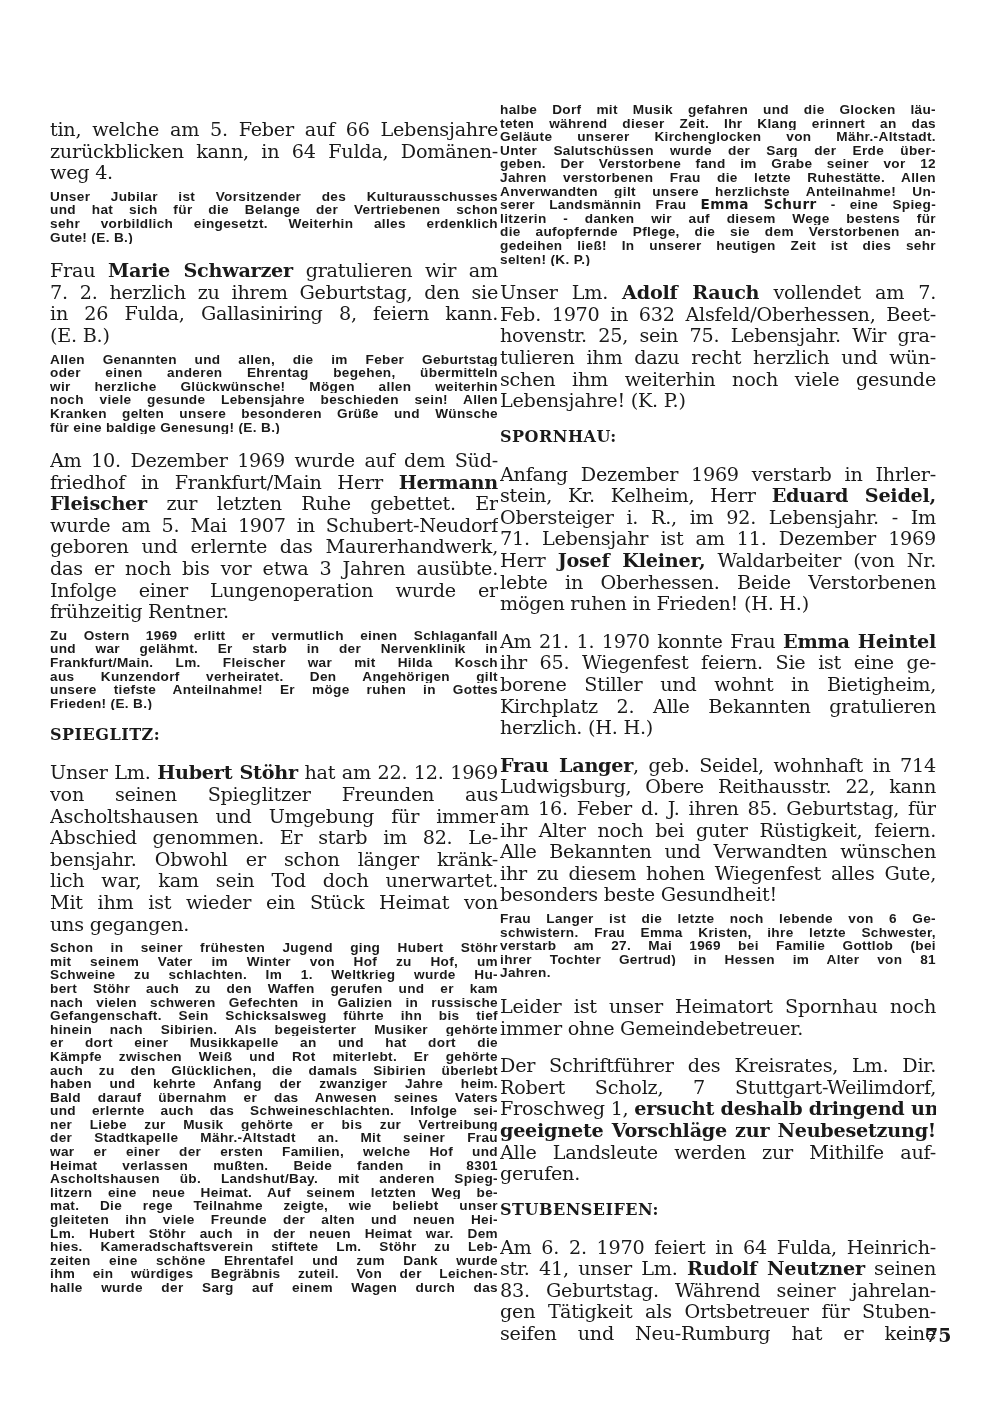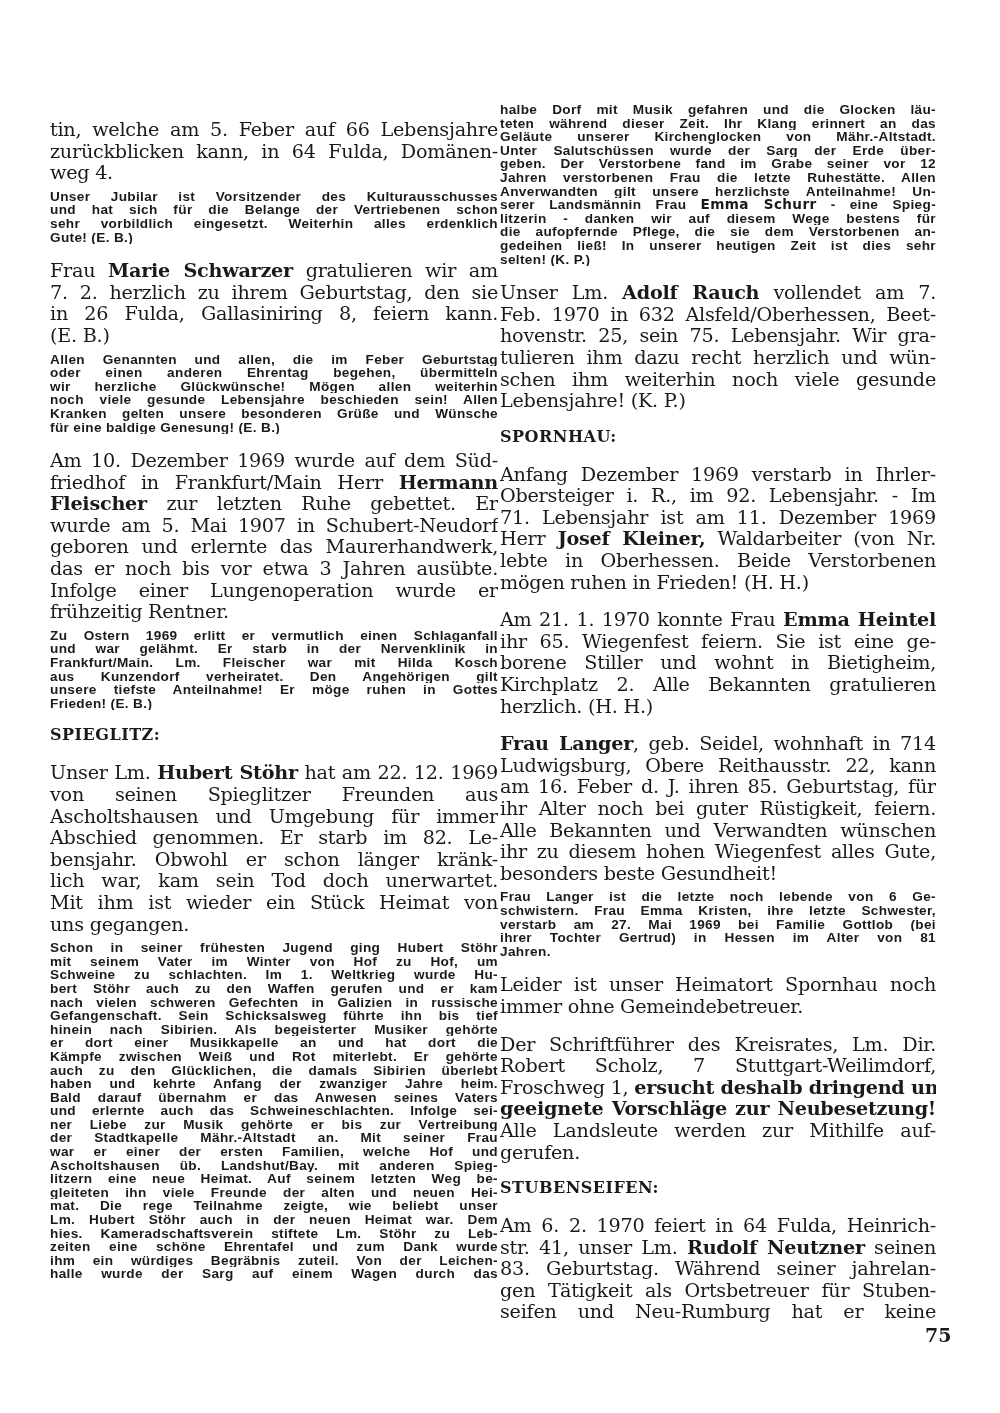--- a/index.html
+++ b/index.html
@@ -84,24 +84,25 @@
       <span class="ln">hinein nach Sibirien. Als begeisterter Musiker gehörte</span>
       <span class="ln">er dort einer Musikkapelle an und hat dort die</span>
       <span class="ln">Kämpfe zwischen Weiß und Rot miterlebt. Er gehörte</span>
       <span class="ln">auch zu den Glücklichen, die damals Sibirien überlebt</span>
       <span class="ln">haben und kehrte Anfang der zwanziger Jahre heim.</span>
       <span class="ln">Bald darauf übernahm er das Anwesen seines Vaters</span>
       <span class="ln">und erlernte auch das Schweineschlachten. Infolge sei-</span>
       <span class="ln">ner Liebe zur Musik gehörte er bis zur Vertreibung</span>
       <span class="ln">der Stadtkapelle Mähr.-Altstadt an. Mit seiner Frau</span>
       <span class="ln">war er einer der ersten Familien, welche Hof und</span>
+      <span class="ln">Heimat verlassen mußten. Beide fanden in 8301</span>
       <span class="ln">Ascholtshausen üb. Landshut/Bay. mit anderen Spieg-</span>
       <span class="ln">litzern eine neue Heimat. Auf seinem letzten Weg be-</span>
+      <span class="ln">mat. Die rege Teilnahme zeigte, wie beliebt unser</span>
       <span class="ln">gleiteten ihn viele Freunde der alten und neuen Hei-</span>
-      <span class="ln">mat. Die rege Teilnahme zeigte, wie beliebt unser</span>
       <span class="ln">Lm. Hubert Stöhr auch in der neuen Heimat war. Dem</span>
       <span class="ln">hies. Kameradschaftsverein stiftete Lm. Stöhr zu Leb-</span>
       <span class="ln">zeiten eine schöne Ehrentafel und zum Dank wurde</span>
       <span class="ln">ihm ein würdiges Begräbnis zuteil. Von der Leichen-</span>
       <span class="ln">halle wurde der Sarg auf einem Wagen durch das</span>
     </div>
   </div>
 <div class="col right" id="right-col">
     <div class="small">
       <span class="ln">halbe Dorf mit Musik gefahren und die Glocken läu-</span>
@@ -121,20 +122,21 @@
       <span class="ln">Unser Lm. <b>Adolf Rauch</b> vollendet am 7.</span>
       <span class="ln">Feb. 1970 in 632 Alsfeld/Oberhessen, Beet-</span>
       <span class="ln">hovenstr. 25, sein 75. Lebensjahr. Wir gra-</span>
       <span class="ln">tulieren ihm dazu recht herzlich und wün-</span>
       <span class="ln">schen ihm weiterhin noch viele gesunde</span>
       <span class="ln last">Lebensjahre! (K. P.)</span>
     </div>
     <div class="heading">SPORNHAU:</div>
     <div class="big">
       <span class="ln">Anfang Dezember 1969 verstarb in Ihrler-</span>
+      <span class="ln">stein, Kr. Kelheim, Herr <b>Eduard Seidel,</b></span>
       <span class="ln">Obersteiger i. R., im 92. Lebensjahr. - Im</span>
       <span class="ln">71. Lebensjahr ist am 11. Dezember 1969</span>
       <span class="ln">Herr <b>Josef Kleiner,</b> Waldarbeiter (von Nr.</span>
       <span class="ln">lebte in Oberhessen. Beide Verstorbenen</span>
       <span class="ln last">mögen ruhen in Frieden! (H. H.)</span>
     </div>
     <div class="big">
       <span class="ln">Am 21. 1. 1970 konnte Frau <b>Emma Heintel</b></span>
       <span class="ln">ihr 65. Wiegenfest feiern. Sie ist eine ge-</span>
       <span class="ln">borene Stiller und wohnt in Bietigheim,</span>

